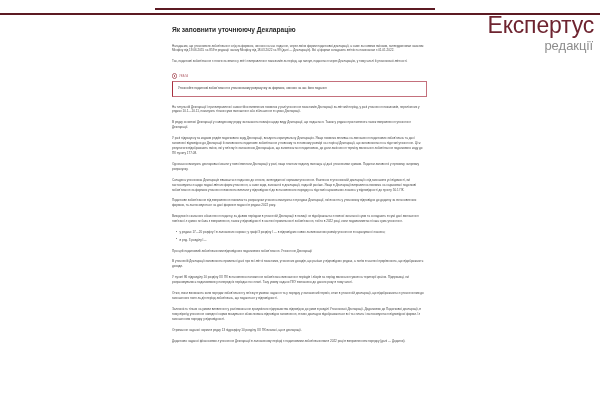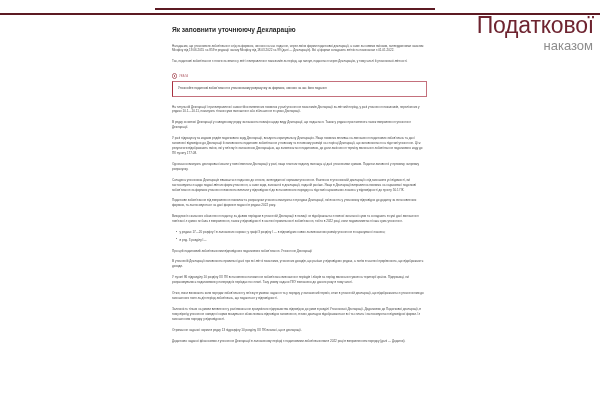--- a/index.html
+++ b/index.html
@@ -145,22 +145,22 @@
     font-size: 3.2px;
   }
 </style>
 </head>
 <body>
 
 <div class="rule-short"></div>
 <div class="rule-full"></div>
 
 <div class="brand">
-  <span class="brand-main">Податкової</span>
-  <span class="brand-sub">наказом</span>
+  <span class="brand-main">Експертус</span>
+  <span class="brand-sub">редакції</span>
 </div>
 
 <div class="article">
 
   <h1 class="page-title">Як заповнити уточнюючу Декларацію</h1>
 
   <p class="para">Нагадаємо, що уточнювати зобов'язання слід за формою, чинною на час подання, через зміни форми податкової декларації, а саме за новими змінами, затвердженими наказом Мінфіну від 19.06.2015 № 859 в редакції наказу Мінфіну від 18.03.2022 № 99 (далі — Декларація). Всі ці форми складають звітність починаючи з 01.01.2022.</p>
   <p class="para">Так, податкові зобов'язання з плати за землю у звіті з виправлення показників за період, що минув, подаються через Декларацію, у тому числі й уточнюючої звітності.</p>
 
   <div class="callout-badge">

